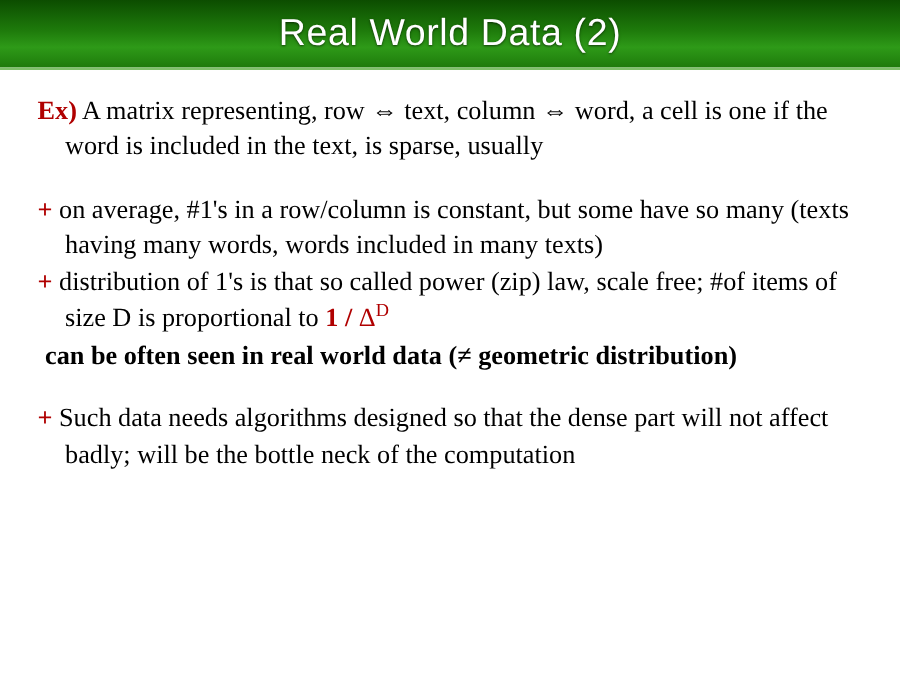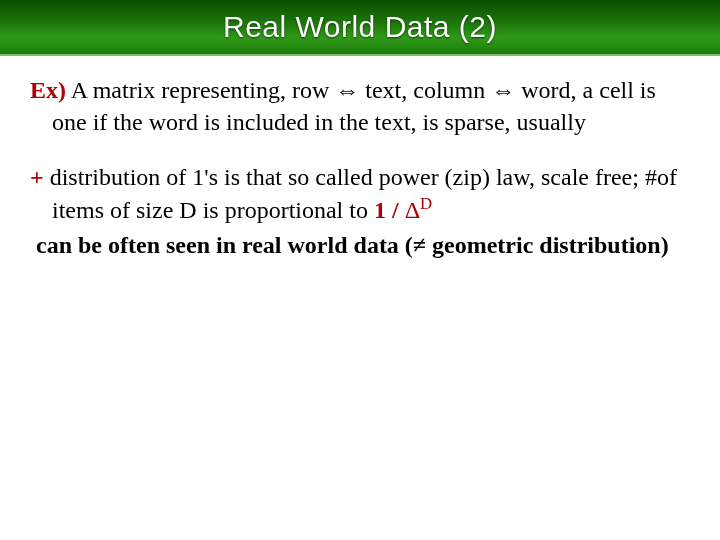--- a/index.html
+++ b/index.html
@@ -11,21 +11,21 @@
     border-bottom: 2px solid #7fc06a;
     display: flex; align-items: center; justify-content: center;
   }
   .title {
     font-family: Verdana, Geneva, sans-serif;
     font-size: 30px;
     color: #fff;
     text-shadow: 0 1px 2px rgba(0,0,0,0.6);
     letter-spacing: 0.5px;
   }
-  .body { padding: 18px 30px 0 30px; font-size: 24px; line-height: 1.35; }
+  .body { padding: 18px 30px 0 30px; font-size: 21px; line-height: 1.35; }
   .para { margin-bottom: 22px; }
   .ex-label { color: #b00000; font-weight: bold; }
   .plus { color: #b00000; font-weight: bold; }
   .ratio-one { color: #b00000; font-weight: bold; }
   .delta { color: #b00000; }
   .sup { vertical-align: super; font-size: 0.7em; }
   .hang { padding-left: 22px; text-indent: -22px; }
   .noindent { padding-left: 0; }
   .small-gap { margin-bottom: 2px; }
 </style>
@@ -40,20 +40,28 @@
   <div class="body">
 
     <div class="para">
       <div class="hang small-gap">
         <span class="ex-label">Ex)</span><span> A matrix representing, row ⇔ text, column ⇔ word, a cell is one if the word is included in the text, is sparse, usually</span>
       </div>
     </div>
 
     <div class="para">
       <div class="hang small-gap">
+        <span class="plus">+</span><span> on average, #1's in a row/column is constant, but some have so many   (texts having many words, words included in many texts)</span>
+      </div>
+      <div class="hang small-gap">
         <span class="plus">+</span><span> distribution of 1's is that so called power (zip) law, scale free; #of items of size D is proportional to </span><span class="ratio-one">1 / </span><span class="delta">Δ</span><span class="delta sup">D</span>
       </div>
       <div class="noindent" style="padding-left:6px;font-weight:bold;"> can be often seen in real world data (≠ geometric distribution)</div>
     </div>
 
+    <div class="para">
+      <div class="hang">
+        <span class="plus">+</span><span> Such data needs algorithms designed so that the dense part will not affect badly; will be the bottle neck of the computation</span>
+      </div>
+    </div>
 
   </div>
 </div>
 
 </body></html>

